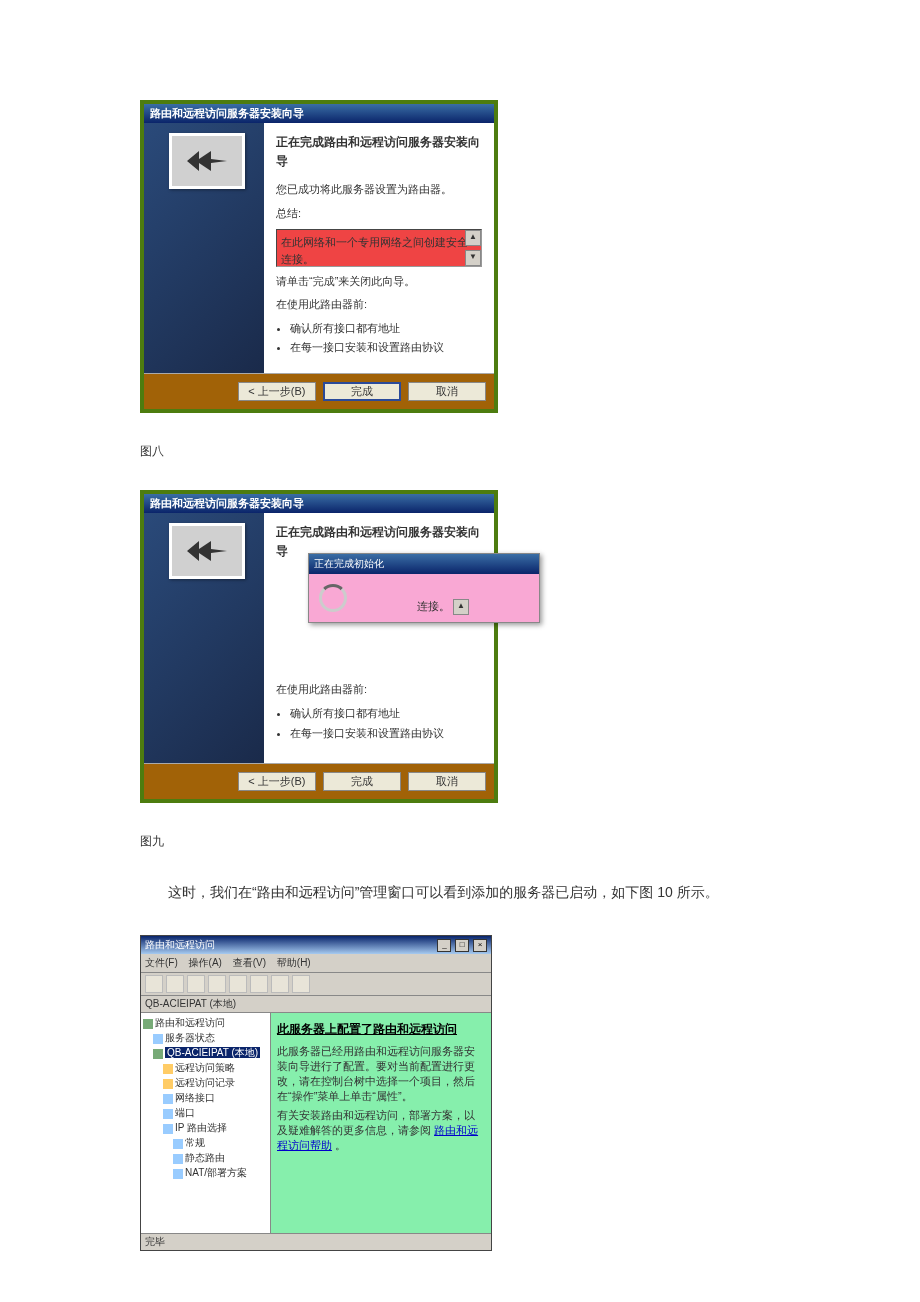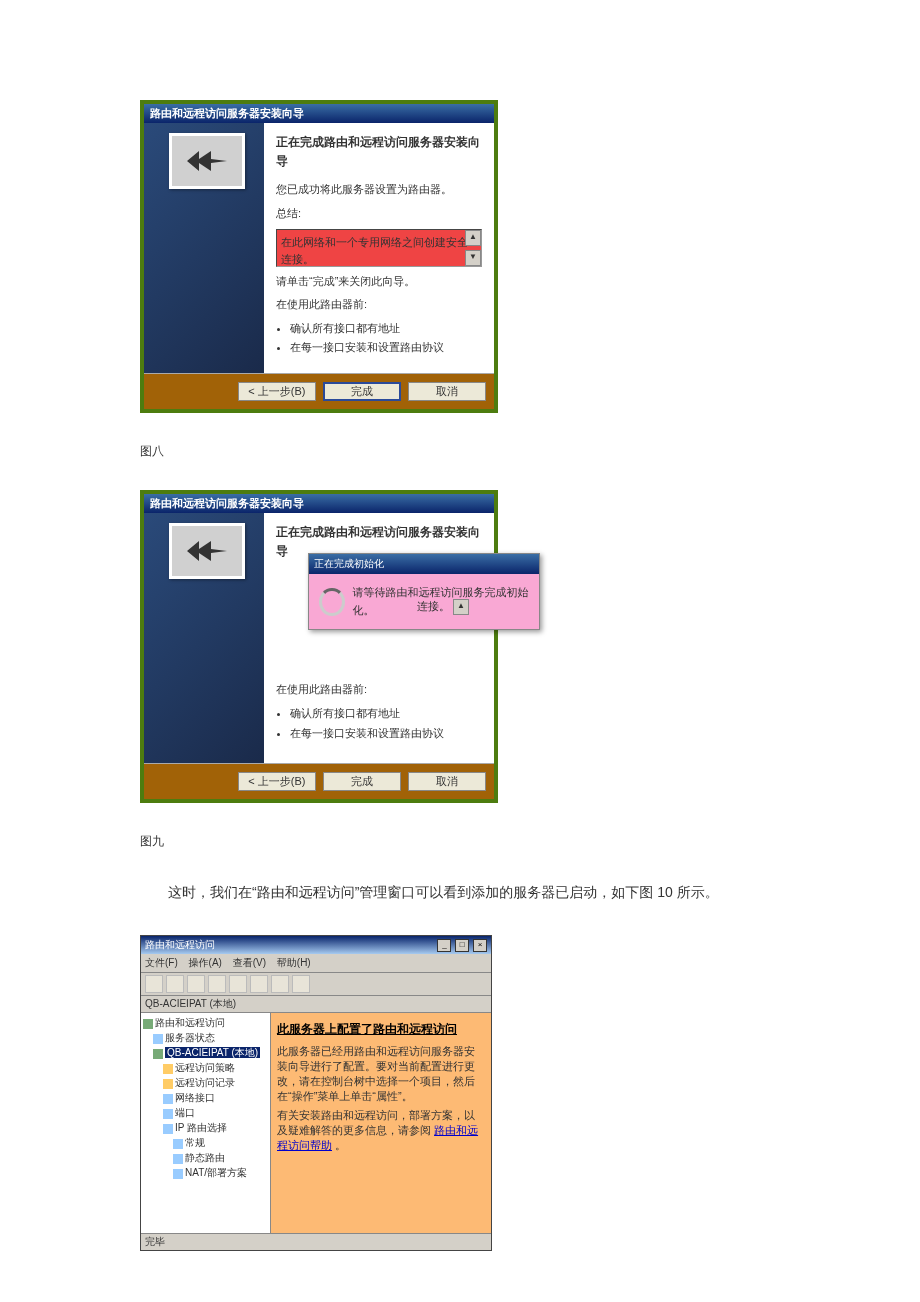--- a/index.html
+++ b/index.html
@@ -206,21 +206,21 @@
   }
   .mmc-tree .node { white-space: nowrap; }
   .mmc-tree .sel { background: #0a246a; color:#fff; padding:0 2px;}
   .mmc-tree .ind1 { padding-left: 10px;}
   .mmc-tree .ind2 { padding-left: 20px;}
   .mmc-tree .ind3 { padding-left: 30px;}
   .tree-icon { display:inline-block; width:10px; height:10px; vertical-align:middle; margin-right:2px;}
   .ico-server{background:#7a7;}
   .ico-folder{background:#fc6;}
   .ico-leaf{background:#9cf;}
-  .mmc-right { flex:1; background:#fdba74; padding:6px; font-size:11px; position:relative;}
+  .mmc-right { flex:1; background:#86efac; padding:6px; font-size:11px; position:relative;}
   .mmc-right h4 { margin:2px 0 6px 0; font-size:12px; color:#000; text-decoration: underline;}
   .mmc-right p { margin:4px 0;}
   .mmc-right a { color:#00c; text-decoration: underline;}
   .mmc-pathbar { background:#d4d0c8; border-bottom:1px solid #888; padding:1px 4px;}
   .mmc-status { background:#d4d0c8; border-top:1px solid #888; padding:1px 4px; font-size:10px;}
 </style>
 </head>
 <body>
 
 <div class="wizard">
@@ -261,21 +261,20 @@
     <div class="wizard-sidebar">
       <div class="logo"></div>
     </div>
     <div class="wizard-content">
       <div class="wizard-heading">正在完成路由和远程访问服务器安装向导</div>
 
       <div class="inner-dialog">
         <div class="dlg-title">正在完成初始化</div>
         <div class="dlg-body">
           <div class="spinner"></div>
-          <div>请等待路由和远程访问服务完成初始化。</div>
         </div>
       </div>
 
       <div class="conn-label">
         <span>连接。</span>
         <span class="scroll-up" style="position:static;display:inline-block;vertical-align:middle;">▲</span>
       </div>
 
       <div style="height:110px"></div>
       <div class="wizard-sub">在使用此路由器前:</div>

